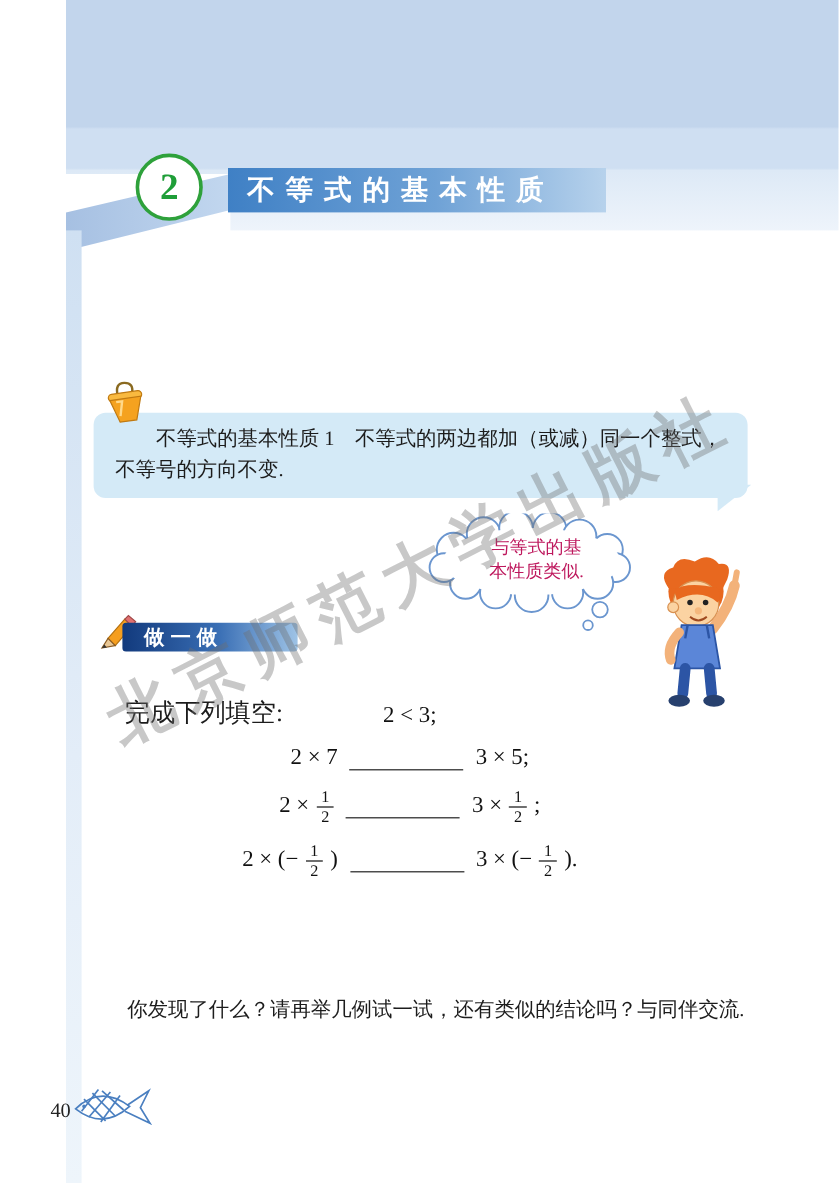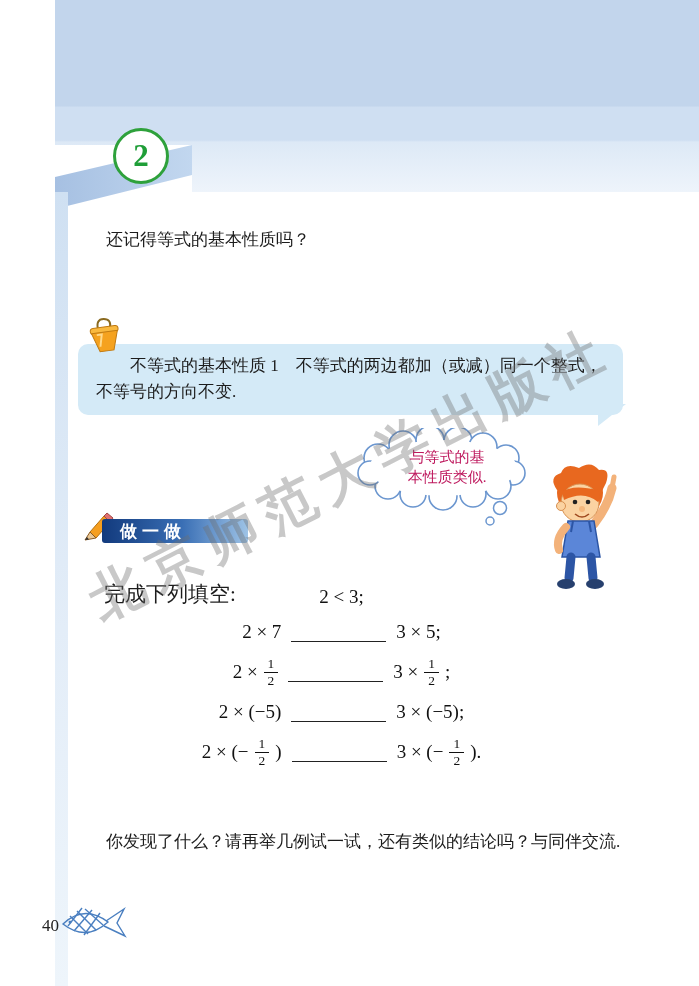--- a/index.html
+++ b/index.html
@@ -75,28 +75,30 @@
 </head>
 <body>
 
 <div class="page">
 
   <div class="header-bg"></div>
   <div class="header-cut"></div>
   <div class="ribbon"></div>
   <div class="left-strip"></div>
 
+  <div class="title-banner">
+    <span>不等式的基本性质</span>
+  </div>
   <div class="badge">
     <span>2</span>
   </div>
 
   <div class="content">
 
     <div class="intro">
-      <p>还记得等式的基本性质吗？</p>
     </div>
 
     <div class="box-tail"></div>
     <div class="property-box">
       <div class="inner">
         <b>不等式的基本性质 1</b><span>　不等式的两边都加（或减）同一个整式，不等号的方向不变.</span>
       </div>
     </div>
 
     <svg class="clip-icon" viewBox="0 0 40 40">
@@ -179,25 +181,20 @@
           </span>
           <span class="blank"></span>
           <span class="mtext">3 ×</span>
           <span class="frac">
             <span class="num">1</span>
             <span class="den">2</span>
           </span>
           <span class="mtext">;</span>
         </div>
         <div class="math-row">
-          <span class="mtext">2 × (−5)</span>
-          <span class="blank"></span>
-          <span class="mtext">3 × (−5);</span>
-        </div>
-        <div class="math-row">
           <span class="mtext">2 × (−</span>
           <span class="frac">
             <span class="num">1</span>
             <span class="den">2</span>
           </span>
           <span class="mtext">)</span>
           <span class="blank"></span>
           <span class="mtext">3 × (−</span>
           <span class="frac">
             <span class="num">1</span>

